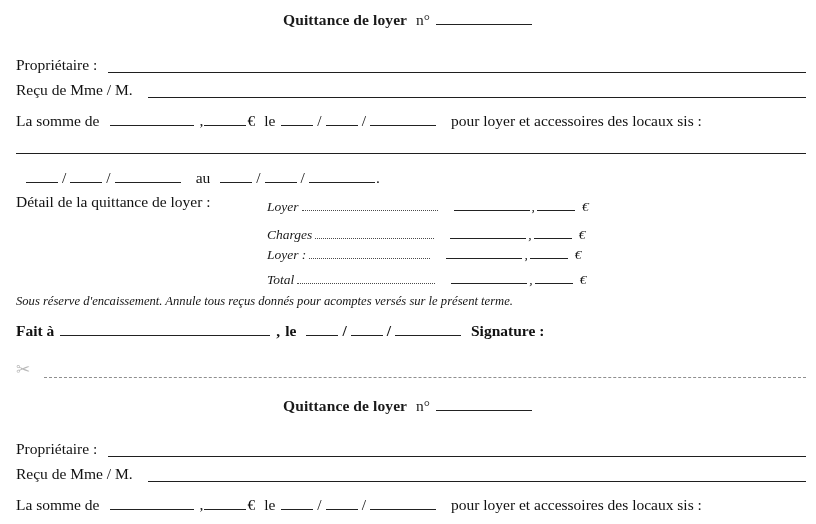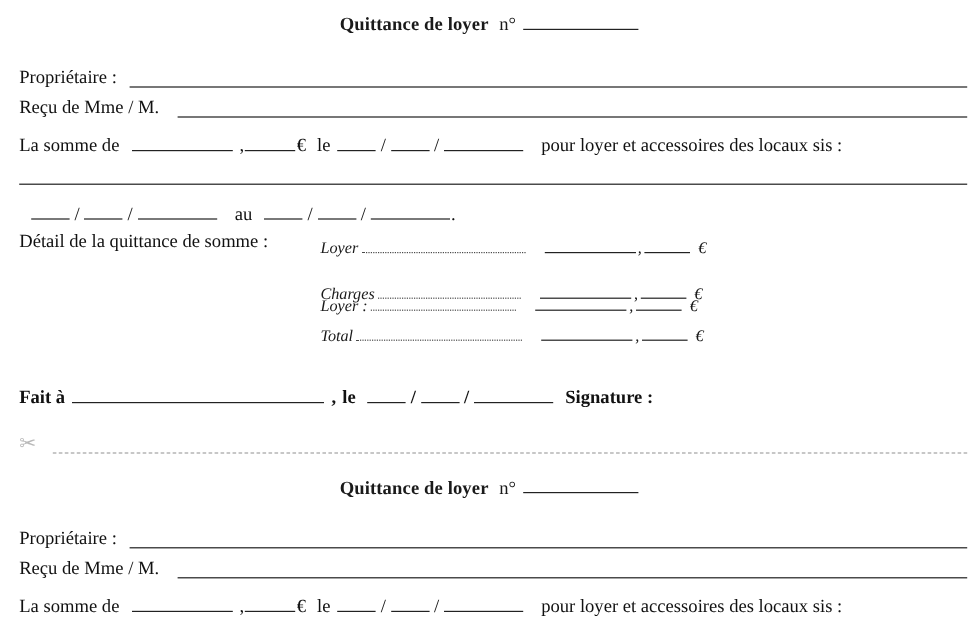--- a/index.html
+++ b/index.html
@@ -201,34 +201,34 @@
     <span class="sp sp-2"></span>
     <span class="blank w-dd"></span>
     <span class="slash">/</span>
     <span class="blank w-mm"></span>
     <span class="slash">/</span>
     <span class="blank w-yyyy"></span>
     <span>.</span>
   </div>
 
   <div class="row" style="top:194px; left:16px;">
-    <span>Détail de la quittance de somme :</span>
+    <span>Détail de la quittance de loyer :</span>
   </div>
 
   <div class="detail-row" style="top:198px; left:267px;">
     <span class="lbl">Loyer</span>
     <span class="leader" style="width:136px;"></span>
     <span class="sp sp-3"></span>
     <span class="amt"></span>
     <span class="comma">,</span>
     <span class="cts"></span>
     <span class="euro">€</span>
   </div>
 
-  <div class="detail-row" style="top:236px; left:267px;text-align:center;">
+  <div class="detail-row" style="top:226px; left:267px;text-align:center;">
     <span class="lbl">Charges</span>
     <span class="leader" style="width:119px;"></span>
     <span class="sp sp-3"></span>
     <span class="amt"></span>
     <span class="comma">,</span>
     <span class="cts"></span>
     <span class="euro">€</span>
   </div>
 
   <div class="detail-row" style="top:246px; left:267px;">
@@ -244,20 +244,23 @@
   <div class="detail-row" style="top:271px; left:267px;">
     <span class="lbl">Total</span>
     <span class="leader" style="width:138px;"></span>
     <span class="sp sp-3"></span>
     <span class="amt"></span>
     <span class="comma">,</span>
     <span class="cts"></span>
     <span class="euro">€</span>
   </div>
 
+  <div class="note" style="top:295px; left:16px;">
+    <span>Sous réserve d'encaissement. Annule tous reçus donnés pour acomptes versés sur le présent terme.</span>
+  </div>
 
   <div class="row" style="top:321px; left:16px;font-weight:bold;">
     <span>Fait à</span>
     <span class="sp sp-1"></span>
     <span class="blank w-city"></span>
     <span class="sp sp-1"></span>
     <span>,</span>
     <span class="sp sp-1"></span>
     <span>le</span>
     <span class="sp sp-2"></span>

